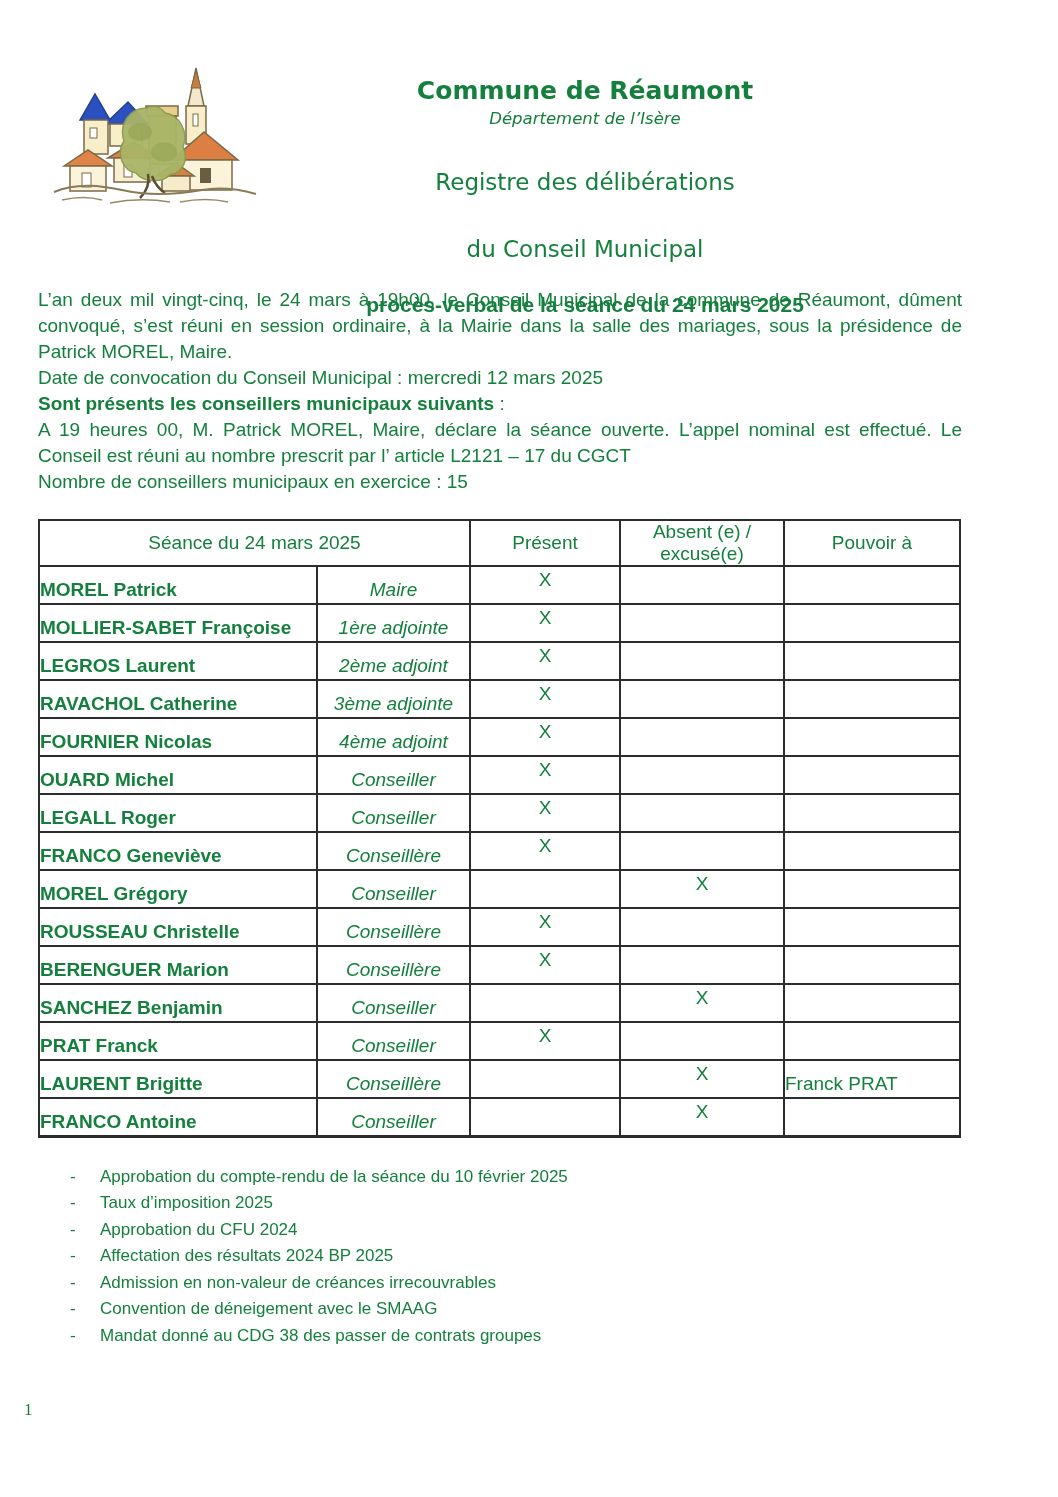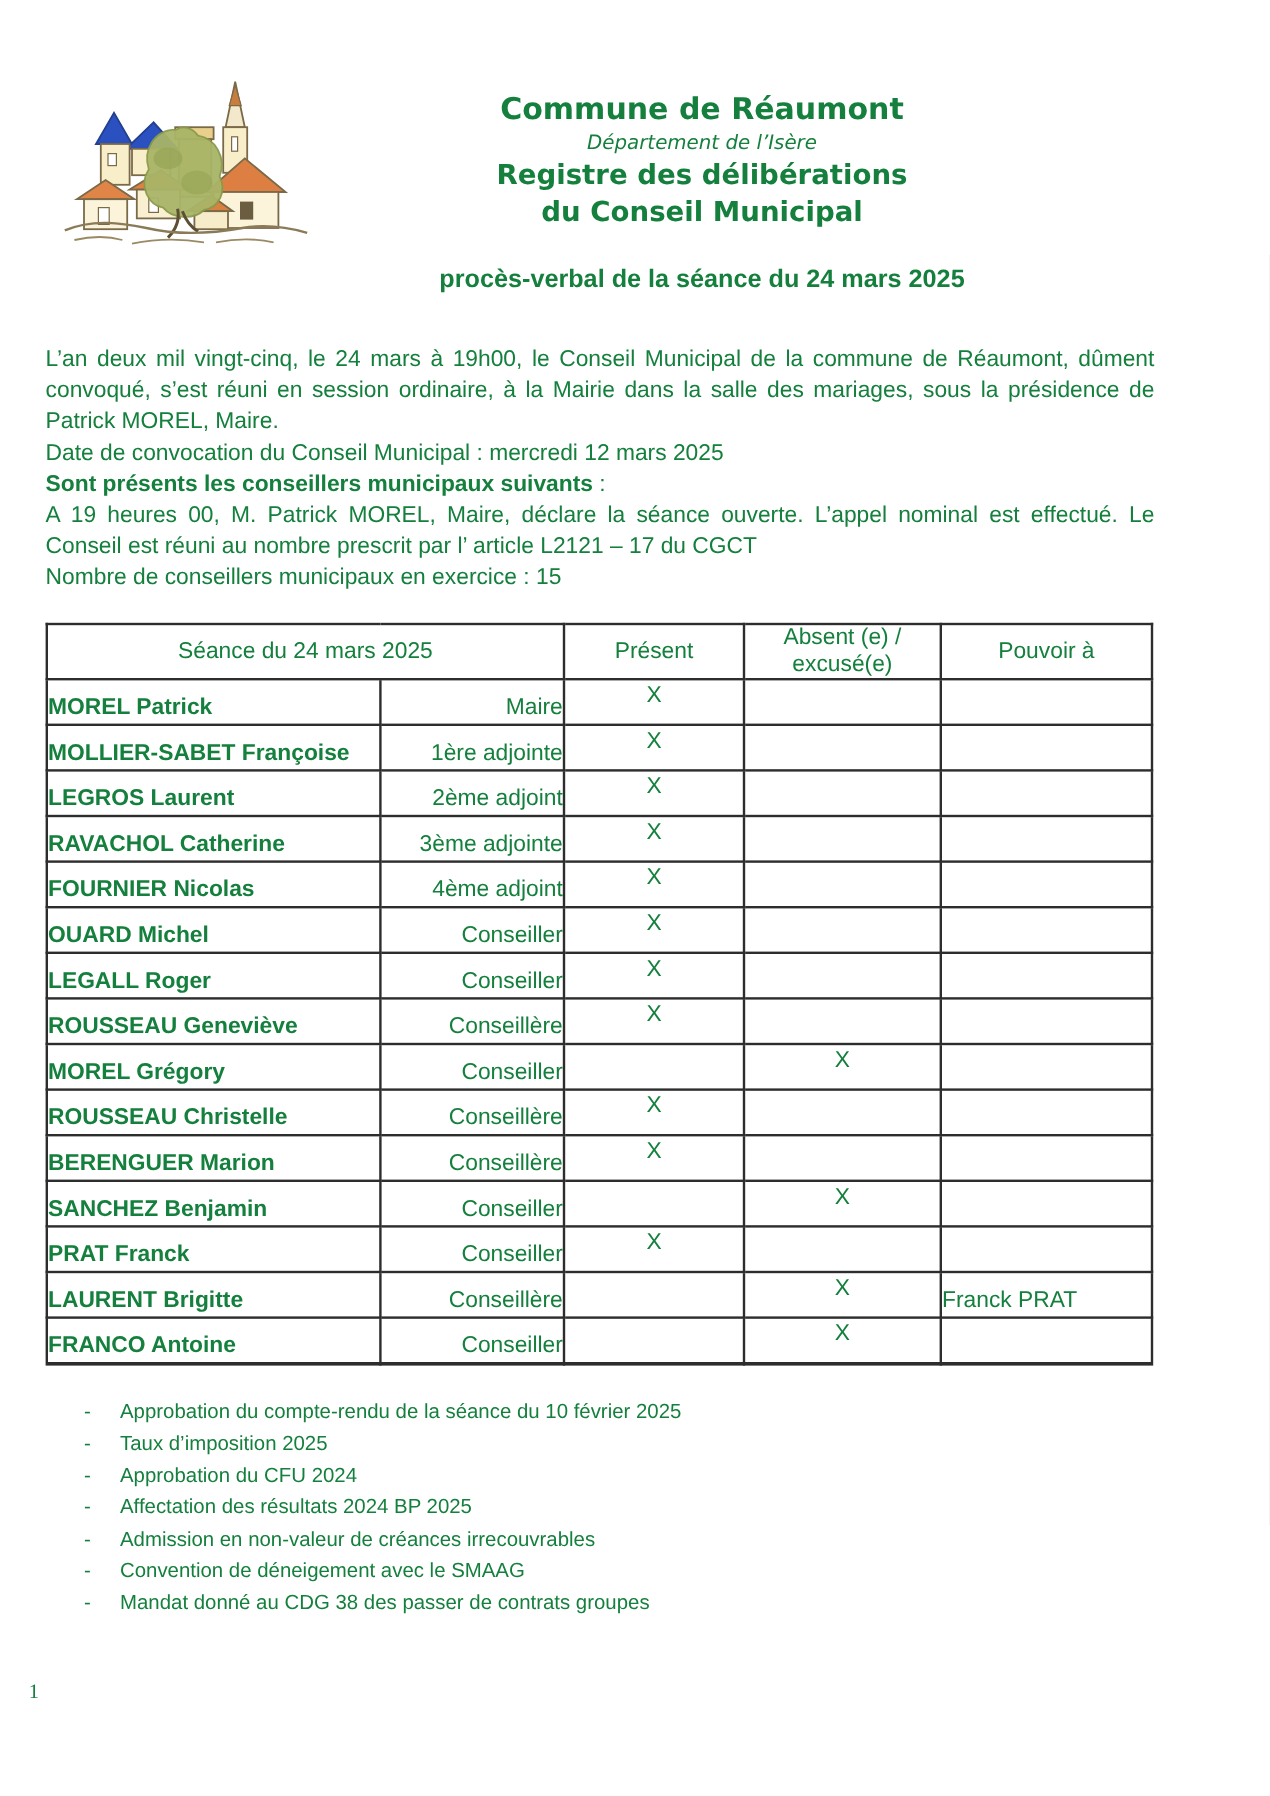--- a/index.html
+++ b/index.html
@@ -37,23 +37,24 @@
     line-height: 30px;
   }
   .departement-subtitle {
     font-family: "DejaVu Sans", sans-serif;
     font-style: italic;
     font-size: 16.5px;
     line-height: 25px;
   }
   .registre-line {
     font-family: "DejaVu Sans", sans-serif;
-    font-weight: bold;
+    font-weight: normal;
     font-size: 23px;
     line-height: 31px;
+    margin-top: 36px;
   }
   .pv-title {
     font-family: "Liberation Sans", sans-serif;
     font-weight: bold;
     font-size: 21px;
     line-height: 26px;
     margin-top: 27px;
   }
 
   
@@ -97,23 +98,24 @@
   th.h-seance { font-weight: bold; }
   th.h-absent { white-space: pre-line; }
   table.council td { height: 38px; }
   td.c-name {
     font-weight: bold;
     text-align: left;
     vertical-align: bottom;
     padding: 0 4px 5px 8px;
   }
   td.c-role {
-    text-align: right;
+    text-align: center;
     vertical-align: bottom;
     padding: 0 4px 5px 8px;
+    font-style: italic;
   }
   td.c-mark {
     text-align: center;
     vertical-align: top;
     padding-top: 3px;
   }
   td.c-pouvoir {
     text-align: left;
     vertical-align: bottom;
     padding: 0 4px 7px 8px;
@@ -268,21 +270,21 @@
           <td class="c-pouvoir"></td>
         </tr>
         <tr>
           <td class="c-name">LEGALL Roger</td>
           <td class="c-role">Conseiller</td>
           <td class="c-mark">X</td>
           <td class="c-mark"></td>
           <td class="c-pouvoir"></td>
         </tr>
         <tr>
-          <td class="c-name">ROUSSEAU Geneviève</td>
+          <td class="c-name">FRANCO Geneviève</td>
           <td class="c-role">Conseillère</td>
           <td class="c-mark">X</td>
           <td class="c-mark"></td>
           <td class="c-pouvoir"></td>
         </tr>
         <tr>
           <td class="c-name">MOREL Grégory</td>
           <td class="c-role">Conseiller</td>
           <td class="c-mark"></td>
           <td class="c-mark">X</td>

